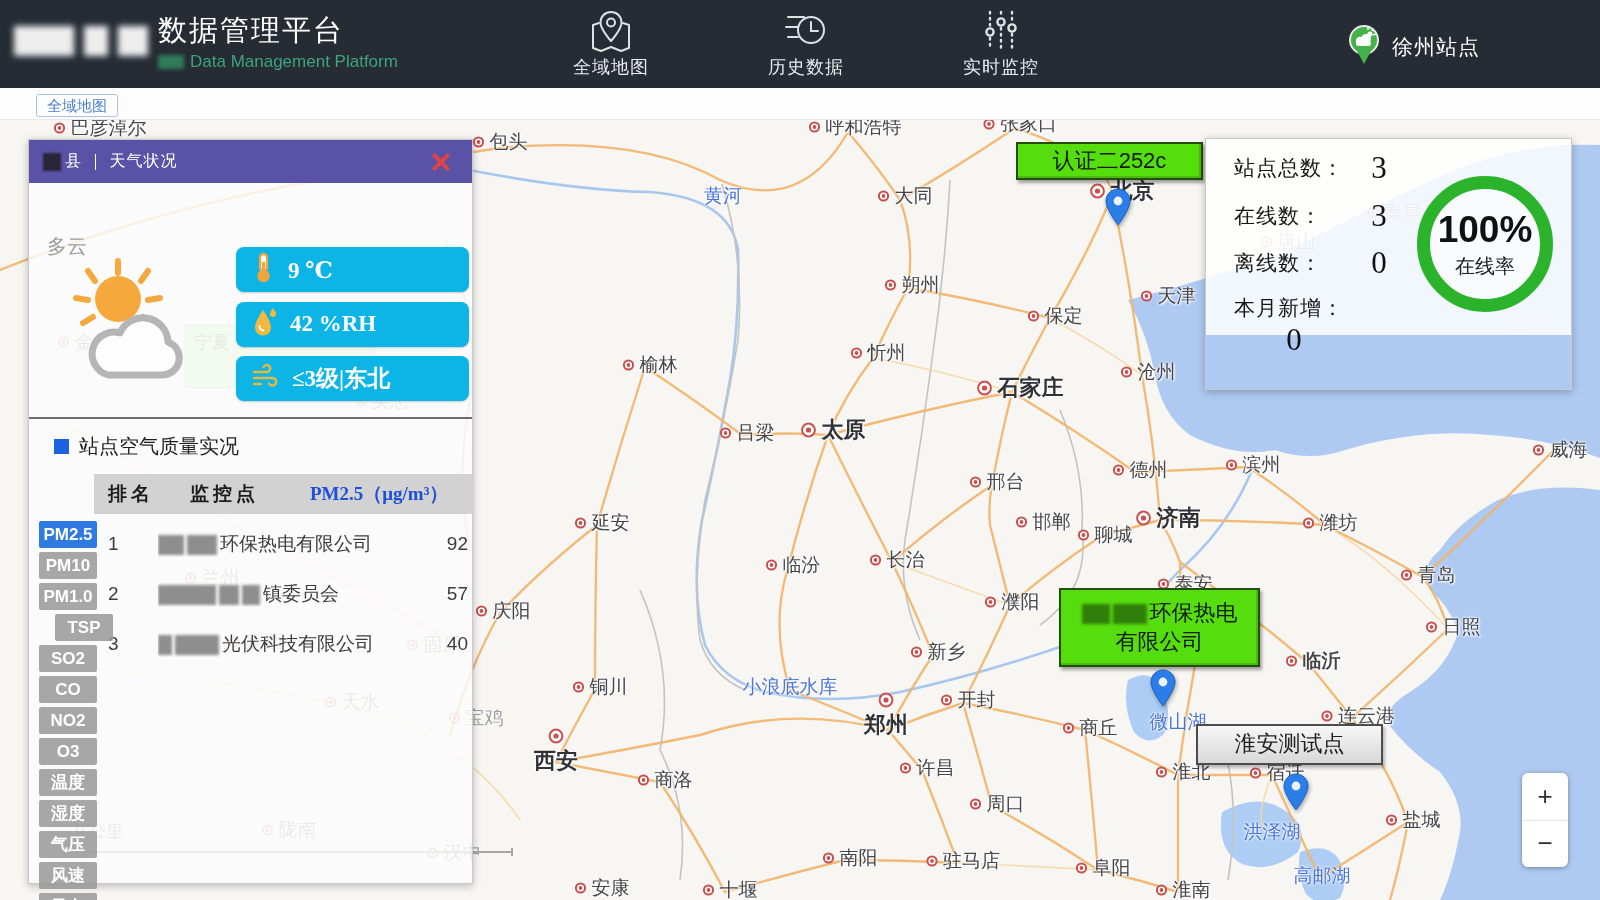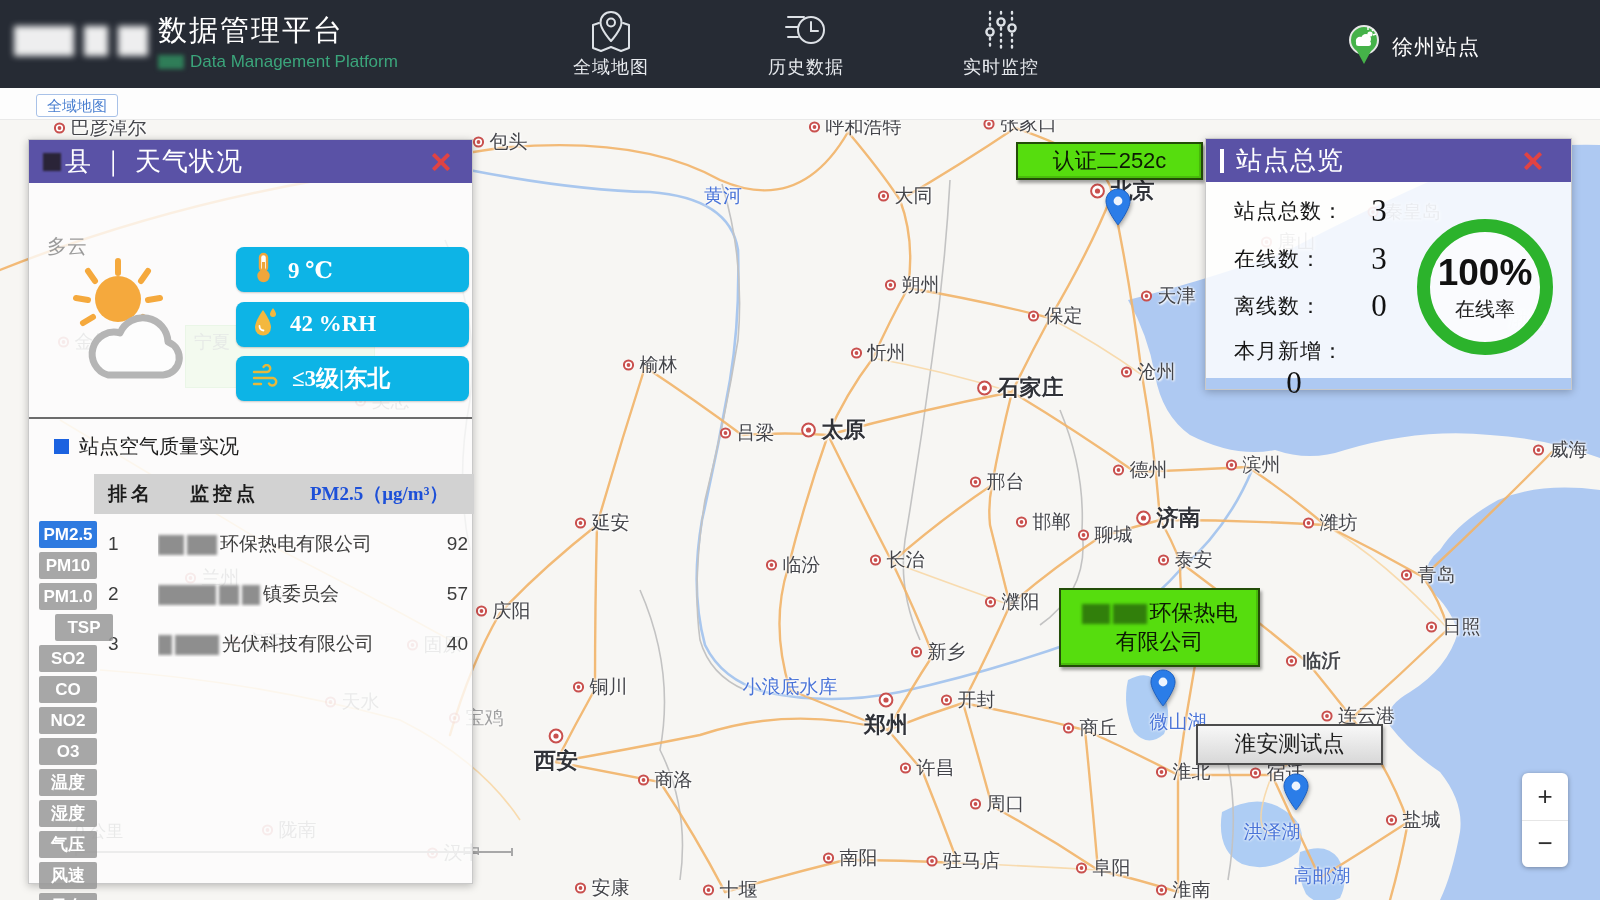--- a/index.html
+++ b/index.html
@@ -60,21 +60,21 @@
   #scale .scale-line::before { left:0; } #scale .scale-line::after { right:0; }
 
   #zoomctl { position:absolute; left:1522px; top:653px; width:46px; height:94px; background:#fff;
     border-radius:6px; box-shadow:0 1px 5px rgba(0,0,0,.35); z-index:8; display:flex; flex-direction:column; }
   #zoomctl .zbtn { flex:1; display:flex; align-items:center; justify-content:center; font-size:26px; color:#2f2f2f; cursor:pointer; }
   #zoomctl .zdiv { height:1px; background:#e6e6e6; }
 
   
   .panel { position:absolute; border:1px solid #c9c9c9; box-shadow:0 2px 8px rgba(0,0,0,.25); z-index:20; }
   .panel-header { background:#5a52a6; height:43px; display:flex; align-items:center; padding:0 14px;
-    color:#fff; font-size:26px; letter-spacing:1px; }
+    color:#fff; font-size:16px; letter-spacing:1px; }
   .close-x { position:absolute; top:11px; width:22px; height:22px; cursor:pointer; }
   .close-x::before,.close-x::after { content:""; position:absolute; left:10px; top:0; width:4px; height:22px;
     background:#e04343; border-radius:1px; }
   .close-x::before { transform:rotate(45deg); } .close-x::after { transform:rotate(-45deg); }
 
   
   #weather-panel { left:28px; top:139px; width:445px; height:745px; }
   #weather-panel .panel-body { position:relative; height:700px; background:rgba(253,253,253,.8); }
   .rd { display:inline-block; height:20px; background:#8e8e8e; filter:blur(1.5px); vertical-align:middle; margin-right:3px; }
   .rd-title { display:inline-block; width:18px; height:18px; background:#2a2438; filter:blur(1px); margin-right:4px; vertical-align:-2px;}
@@ -405,21 +405,21 @@
           </svg></span>
         <span>济南</span>
       </div>
       <div class="city" style="left: 1330px; top: 403px;">
         <span class="cicon"><svg width="12" height="12" viewBox="0 0 12 12">
             <circle cx="6" cy="6" r="4.6" fill="#fff" stroke="#c9504e" stroke-width="2"></circle>
             <circle cx="6" cy="6" r="1.9" fill="#c9504e"></circle>
           </svg></span>
         <span>潍坊</span>
       </div>
-      <div class="city" style="left: 1185px; top: 440px;">
+      <div class="city" style="left: 1185px; top: 464px;">
         <span class="cicon"><svg width="12" height="12" viewBox="0 0 12 12">
             <circle cx="6" cy="6" r="4.6" fill="#fff" stroke="#c9504e" stroke-width="2"></circle>
             <circle cx="6" cy="6" r="1.9" fill="#c9504e"></circle>
           </svg></span>
         <span>泰安</span>
       </div>
       <div class="city" style="left: 602px; top: 403px;">
         <span class="cicon"><svg width="12" height="12" viewBox="0 0 12 12">
             <circle cx="6" cy="6" r="4.6" fill="#fff" stroke="#c9504e" stroke-width="2"></circle>
             <circle cx="6" cy="6" r="1.9" fill="#c9504e"></circle>
@@ -814,25 +814,20 @@
         <button class="param" style="top: 586px;">温度</button>
         <button class="param" style="top: 617px;">湿度</button>
         <button class="param" style="top: 648px;">气压</button>
         <button class="param" style="top: 679px;">风速</button>
         <button class="param" style="top: 710px;">风向</button>
       </div>
   </div>
 </aside>
 
 <aside class="panel" id="overview-panel">
-  <div class="panel-header">
-    <span class="bar"></span>
-    <span>站点总览</span>
-    <span class="close-x" style="right:28px"></span>
-  </div>
   <div class="panel-body">
     <div id="stats">
         <div class="stat-row" style="top: 12px;">
           <span class="stat-label">站点总数：</span>
           <span class="stat-val">3</span>
         </div>
         <div class="stat-row" style="top: 59.5px;">
           <span class="stat-label">在线数：</span>
           <span class="stat-val">3</span>
         </div>

